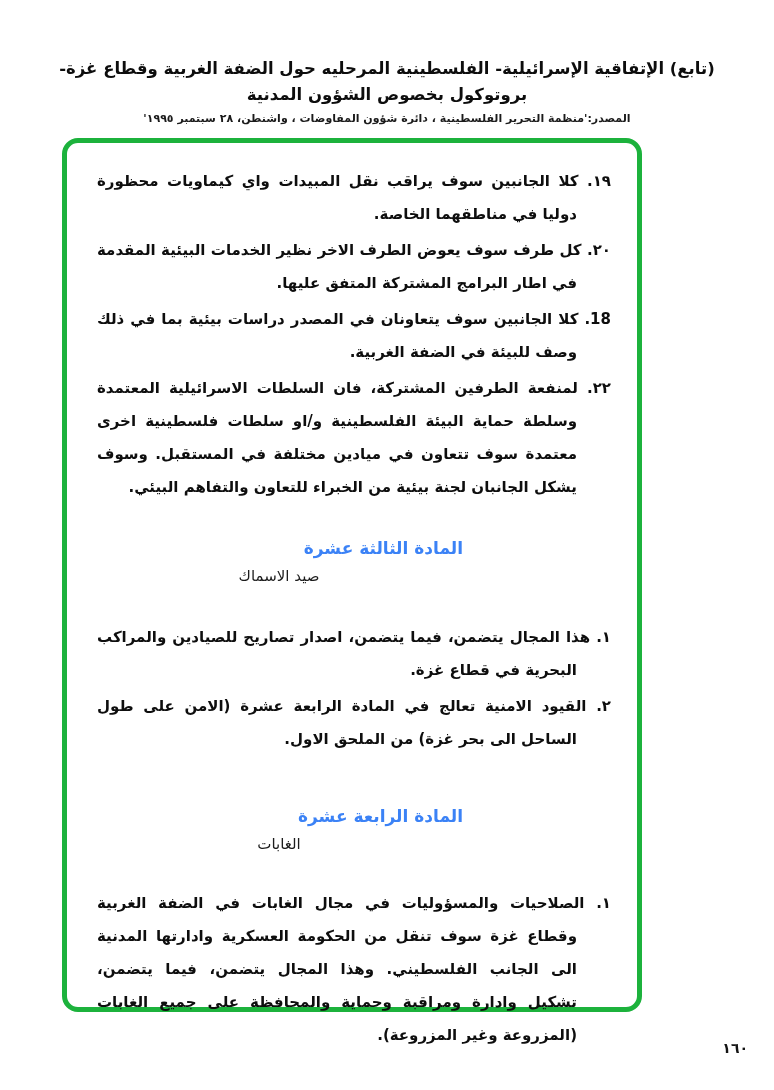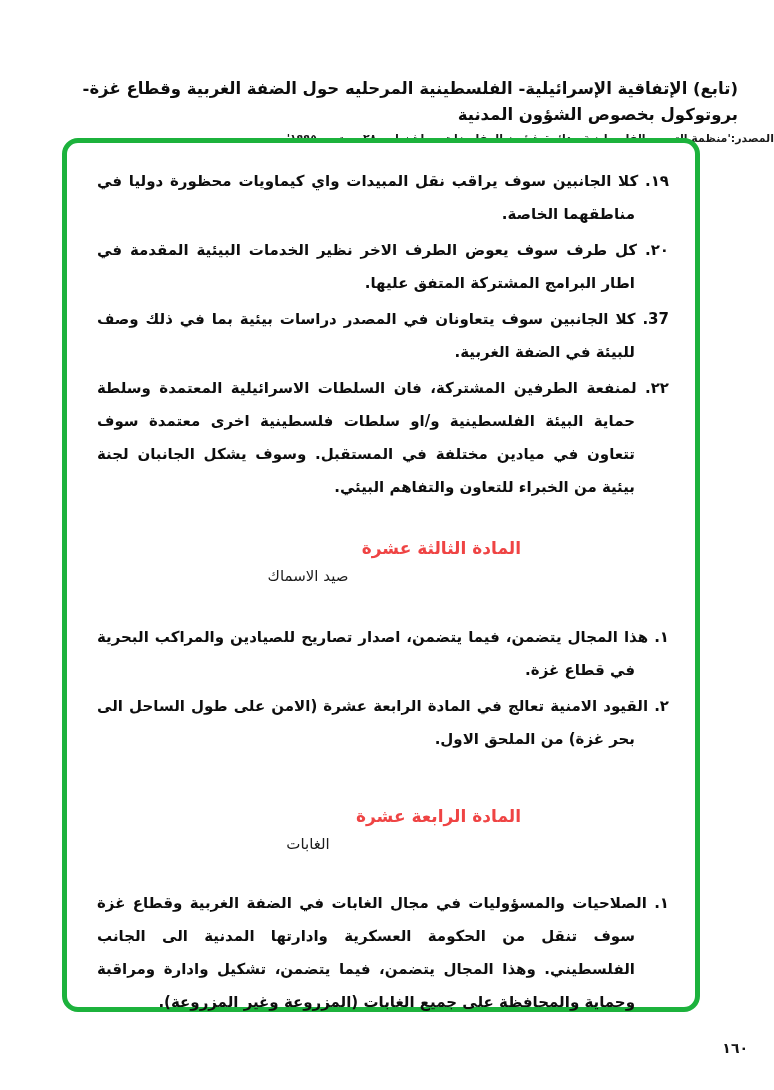--- a/index.html
+++ b/index.html
@@ -7,40 +7,40 @@
   body {
     width: 774px; height: 1090px;
     position: relative;
     font-family: "DejaVu Sans", sans-serif;
     color: #111;
     direction: rtl;
     overflow: hidden;
   }
   .doc-header {
     position: absolute;
-    top: 76px; left: 0; width: 774px;
-    text-align: right;
+    top: 56px; left: 0; width: 774px;
+    text-align: center;
   }
   .doc-title {
     font-size: 16.5px;
     font-weight: bold;
     color: #0d0d0d;
     line-height: 26px;
     padding: 0 36px;
   }
   .doc-source {
     margin-top: 4px;
     font-size: 11px;
     font-weight: bold;
     color: #1a1a1a;
   }
   .green-box {
     position: absolute;
     left: 62px; top: 138px;
-    width: 638px; height: 874px;
+    width: 580px; height: 874px;
     border: 5px solid #1cb23c;
     border-radius: 16px;
     background: #ffffff;
   }
   .content {
     direction: rtl;
     padding: 22px 26px 0 30px;
     text-align: justify;
   }
   p.clause {
@@ -51,21 +51,21 @@
     padding-right: 34px;
     text-indent: -34px;
     color: #0e0e0e;
   }
   p.clause .num { letter-spacing: 1px; }
   .article-heading {
     font-size: 17px;
     font-weight: bold;
     text-align: right;
     margin: 34px 148px 0 0;
-    color: #ef4444;
+    color: #3b82f6;
   }
   .article-subtitle {
     font-size: 15px;
     font-weight: normal;
     text-align: center;
     margin: 9px 150px 0 0;
     color: #1c1c1c;
   }
   .clause-group { margin-top: 36px; }
   .clause-group.forest { margin-top: 34px; }
@@ -89,21 +89,21 @@
 <header class="doc-header">
   <h1 class="doc-title">(تابع) الإتفاقية الإسرائيلية- الفلسطينية المرحليه حول الضفة الغربية وقطاع غزة- بروتوكول بخصوص الشؤون المدنية</h1>
   <div class="doc-source">المصدر:'منظمة التحرير الفلسطينية ، دائرة شؤون المفاوضات ، واشنطن، ٢٨ سبتمبر ١٩٩٥'</div>
 </header>
 
 <div class="green-box">
   <div class="content">
 
     <p class="clause"><span class="num">١٩.</span> <span>كلا الجانبين سوف يراقب نقل المبيدات واي كيماويات محظورة دوليا في مناطقهما الخاصة.</span></p>
     <p class="clause"><span class="num">٢٠.</span> <span>كل طرف سوف يعوض الطرف الاخر نظير الخدمات البيئية المقدمة في اطار البرامج المشتركة المتفق عليها.</span></p>
-    <p class="clause"><span class="num">37.</span> <span>كلا الجانبين سوف يتعاونان في المصدر دراسات بيئية بما في ذلك وصف للبيئة في الضفة الغربية.</span></p>
+    <p class="clause"><span class="num">18.</span> <span>كلا الجانبين سوف يتعاونان في المصدر دراسات بيئية بما في ذلك وصف للبيئة في الضفة الغربية.</span></p>
     <p class="clause"><span class="num">٢٢.</span> <span>لمنفعة الطرفين المشتركة، فان السلطات الاسرائيلية المعتمدة وسلطة حماية البيئة الفلسطينية و/او سلطات فلسطينية اخرى معتمدة سوف تتعاون في ميادين مختلفة في المستقبل. وسوف يشكل الجانبان لجنة بيئية من الخبراء للتعاون والتفاهم البيئي.</span></p>
 
     <h2 class="article-heading">المادة الثالثة عشرة</h2>
     <div class="article-subtitle">صيد الاسماك</div>
 
     <div class="clause-group">
       <p class="clause"><span class="num">١.</span> <span>هذا المجال يتضمن، فيما يتضمن، اصدار تصاريح للصيادين والمراكب البحرية في قطاع غزة.</span></p>
       <p class="clause"><span class="num">٢.</span> <span>القيود الامنية تعالج في المادة الرابعة عشرة (الامن على طول الساحل الى بحر غزة) من الملحق الاول.</span></p>
     </div>
 

